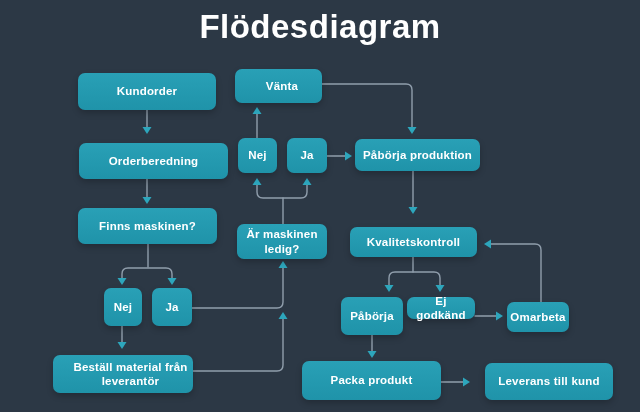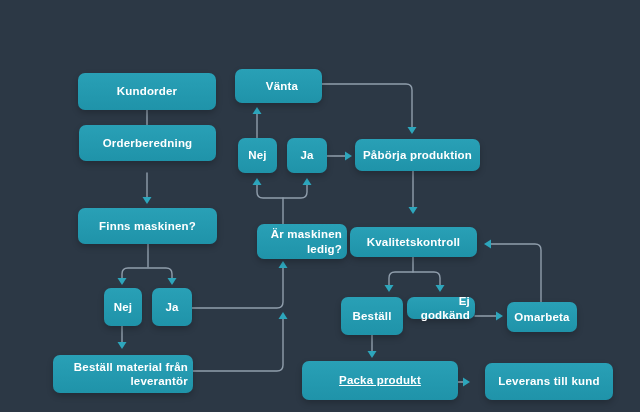--- a/index.html
+++ b/index.html
@@ -18,46 +18,47 @@
   .connectors{position:absolute;left:0;top:0;width:640px;height:412px;}
   .line{fill:none;stroke:#909eac;stroke-width:1.4;stroke-linecap:round;}
   .arrow{fill:#2da6bc;stroke:none;}
   .node{
     position:absolute;box-sizing:border-box;
     background:linear-gradient(180deg,#29a0b6 0%,#1f93a9 100%);
     border-radius:7px;
     box-shadow:0 3px 6px rgba(0,0,0,.22);
     color:#ffffff;font-weight:700;font-size:11.5px;line-height:1.25;
     display:flex;align-items:center;justify-content:center;
-    text-align:right;padding:2px 5px;letter-spacing:.2px;
+    text-align:center;padding:2px 5px;letter-spacing:.2px;
   }
   
   .n-kundorder{left:78px;top:73px;width:138px;height:37px;}
-  .n-orderberedning{left:79px;top:125px;width:137px;height:36px;}
+  .n-orderberedning{left:79px;top:143px;width:149px;height:36px;}
   .n-finns{left:78px;top:208px;width:139px;height:36px;}
   .n-nej-material{left:104px;top:288px;width:38px;height:38px;}
   .n-ja-material{left:152px;top:288px;width:40px;height:38px;}
   .n-bestall{left:53px;top:355px;width:140px;height:38px;padding-left:20px;}
-  .n-armaskinen{left:237px;top:224px;width:90px;height:35px;margin-left:20px;}
+  .n-armaskinen{left:237px;top:224px;width:90px;height:35px;}
   .n-nej-maskin{left:238px;top:138px;width:39px;height:35px;}
   .n-ja-maskin{left:287px;top:138px;width:40px;height:35px;}
   .n-vanta{left:235px;top:69px;width:87px;height:34px;padding-left:12px;}
   .n-paborja{left:355px;top:139px;width:125px;height:32px;}
   .n-kvalitet{left:350px;top:227px;width:127px;height:30px;}
   .n-godkand{left:341px;top:297px;width:62px;height:38px;}
   .n-ejgodkand{left:407px;top:297px;width:68px;height:22px;}
-  .n-omarbeta{left:507px;top:302px;width:70px;height:30px;}
-  .n-packa{left:302px;top:361px;width:156px;height:39px;text-decoration:underline;}
+  .n-omarbeta{left:507px;top:302px;width:62px;height:30px;}
+  .n-packa{left:302px;top:361px;width:139px;height:39px;}
   .n-leverans{left:473px;top:363px;width:128px;height:37px;margin-left:12px;}
 </style>
 </head>
 <body>
 
 <div class="canvas">
 
+  <div class="title">Flödesdiagram</div>
 
   <svg class="connectors" viewBox="0 0 640 412" xmlns="http://www.w3.org/2000/svg">
 
     <g>
       <path class="line" d="M147,110 V127"></path>
       <path class="arrow" d="M142.5,127 h9 l-4.5,7 z"></path>
     </g>
 
     <g>
       <path class="line" d="M147,173 V197"></path>
@@ -146,19 +147,19 @@
   <div class="node n-finns">Finns maskinen?</div>
   <div class="node n-nej-material">Nej</div>
   <div class="node n-ja-material">Ja</div>
   <div class="node n-bestall">Beställ material från leverantör</div>
   <div class="node n-armaskinen">Är maskinen ledig?</div>
   <div class="node n-nej-maskin">Nej</div>
   <div class="node n-ja-maskin">Ja</div>
   <div class="node n-vanta">Vänta</div>
   <div class="node n-kvalitet">Kvalitetskontroll</div>
   <div class="node n-paborja">Påbörja produktion</div>
-  <div class="node n-godkand">Beställ</div>
+  <div class="node n-godkand">Påbörja</div>
   <div class="node n-ejgodkand">Ej godkänd</div>
   <div class="node n-omarbeta">Omarbeta</div>
   <div class="node n-packa">Packa produkt</div>
   <div class="node n-leverans">Leverans till kund</div>
 
 </div>
 
 </body></html>

